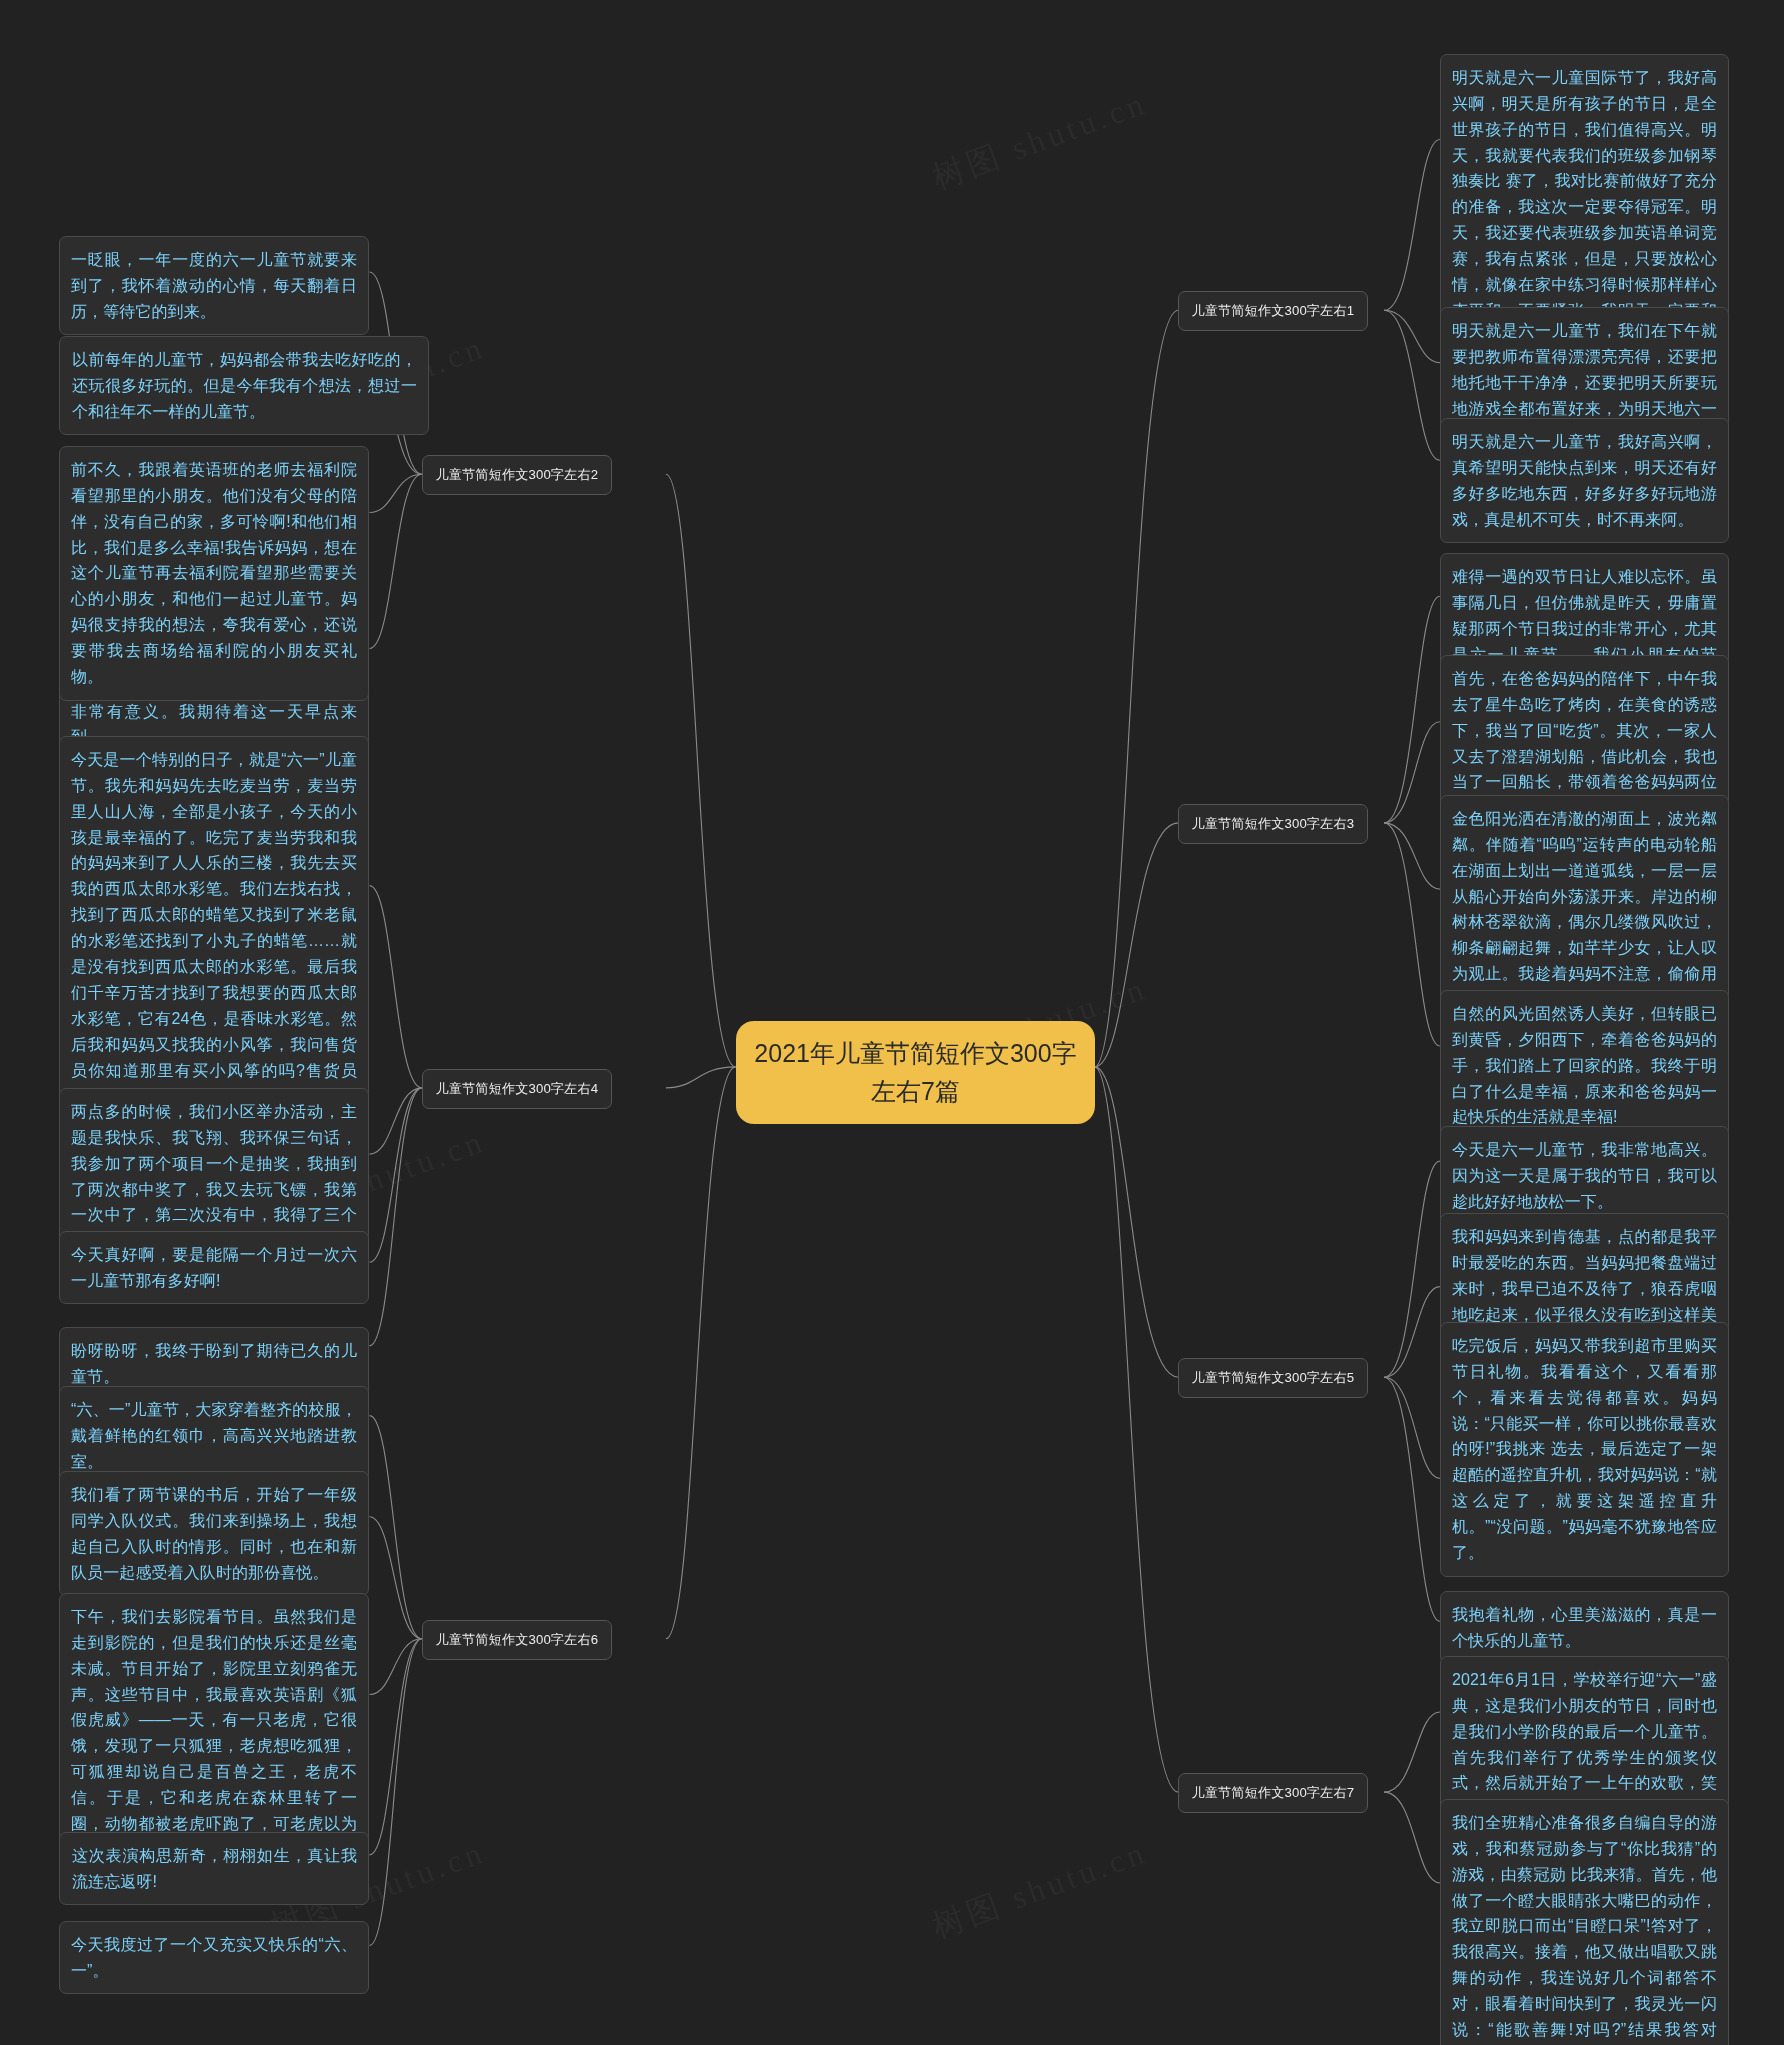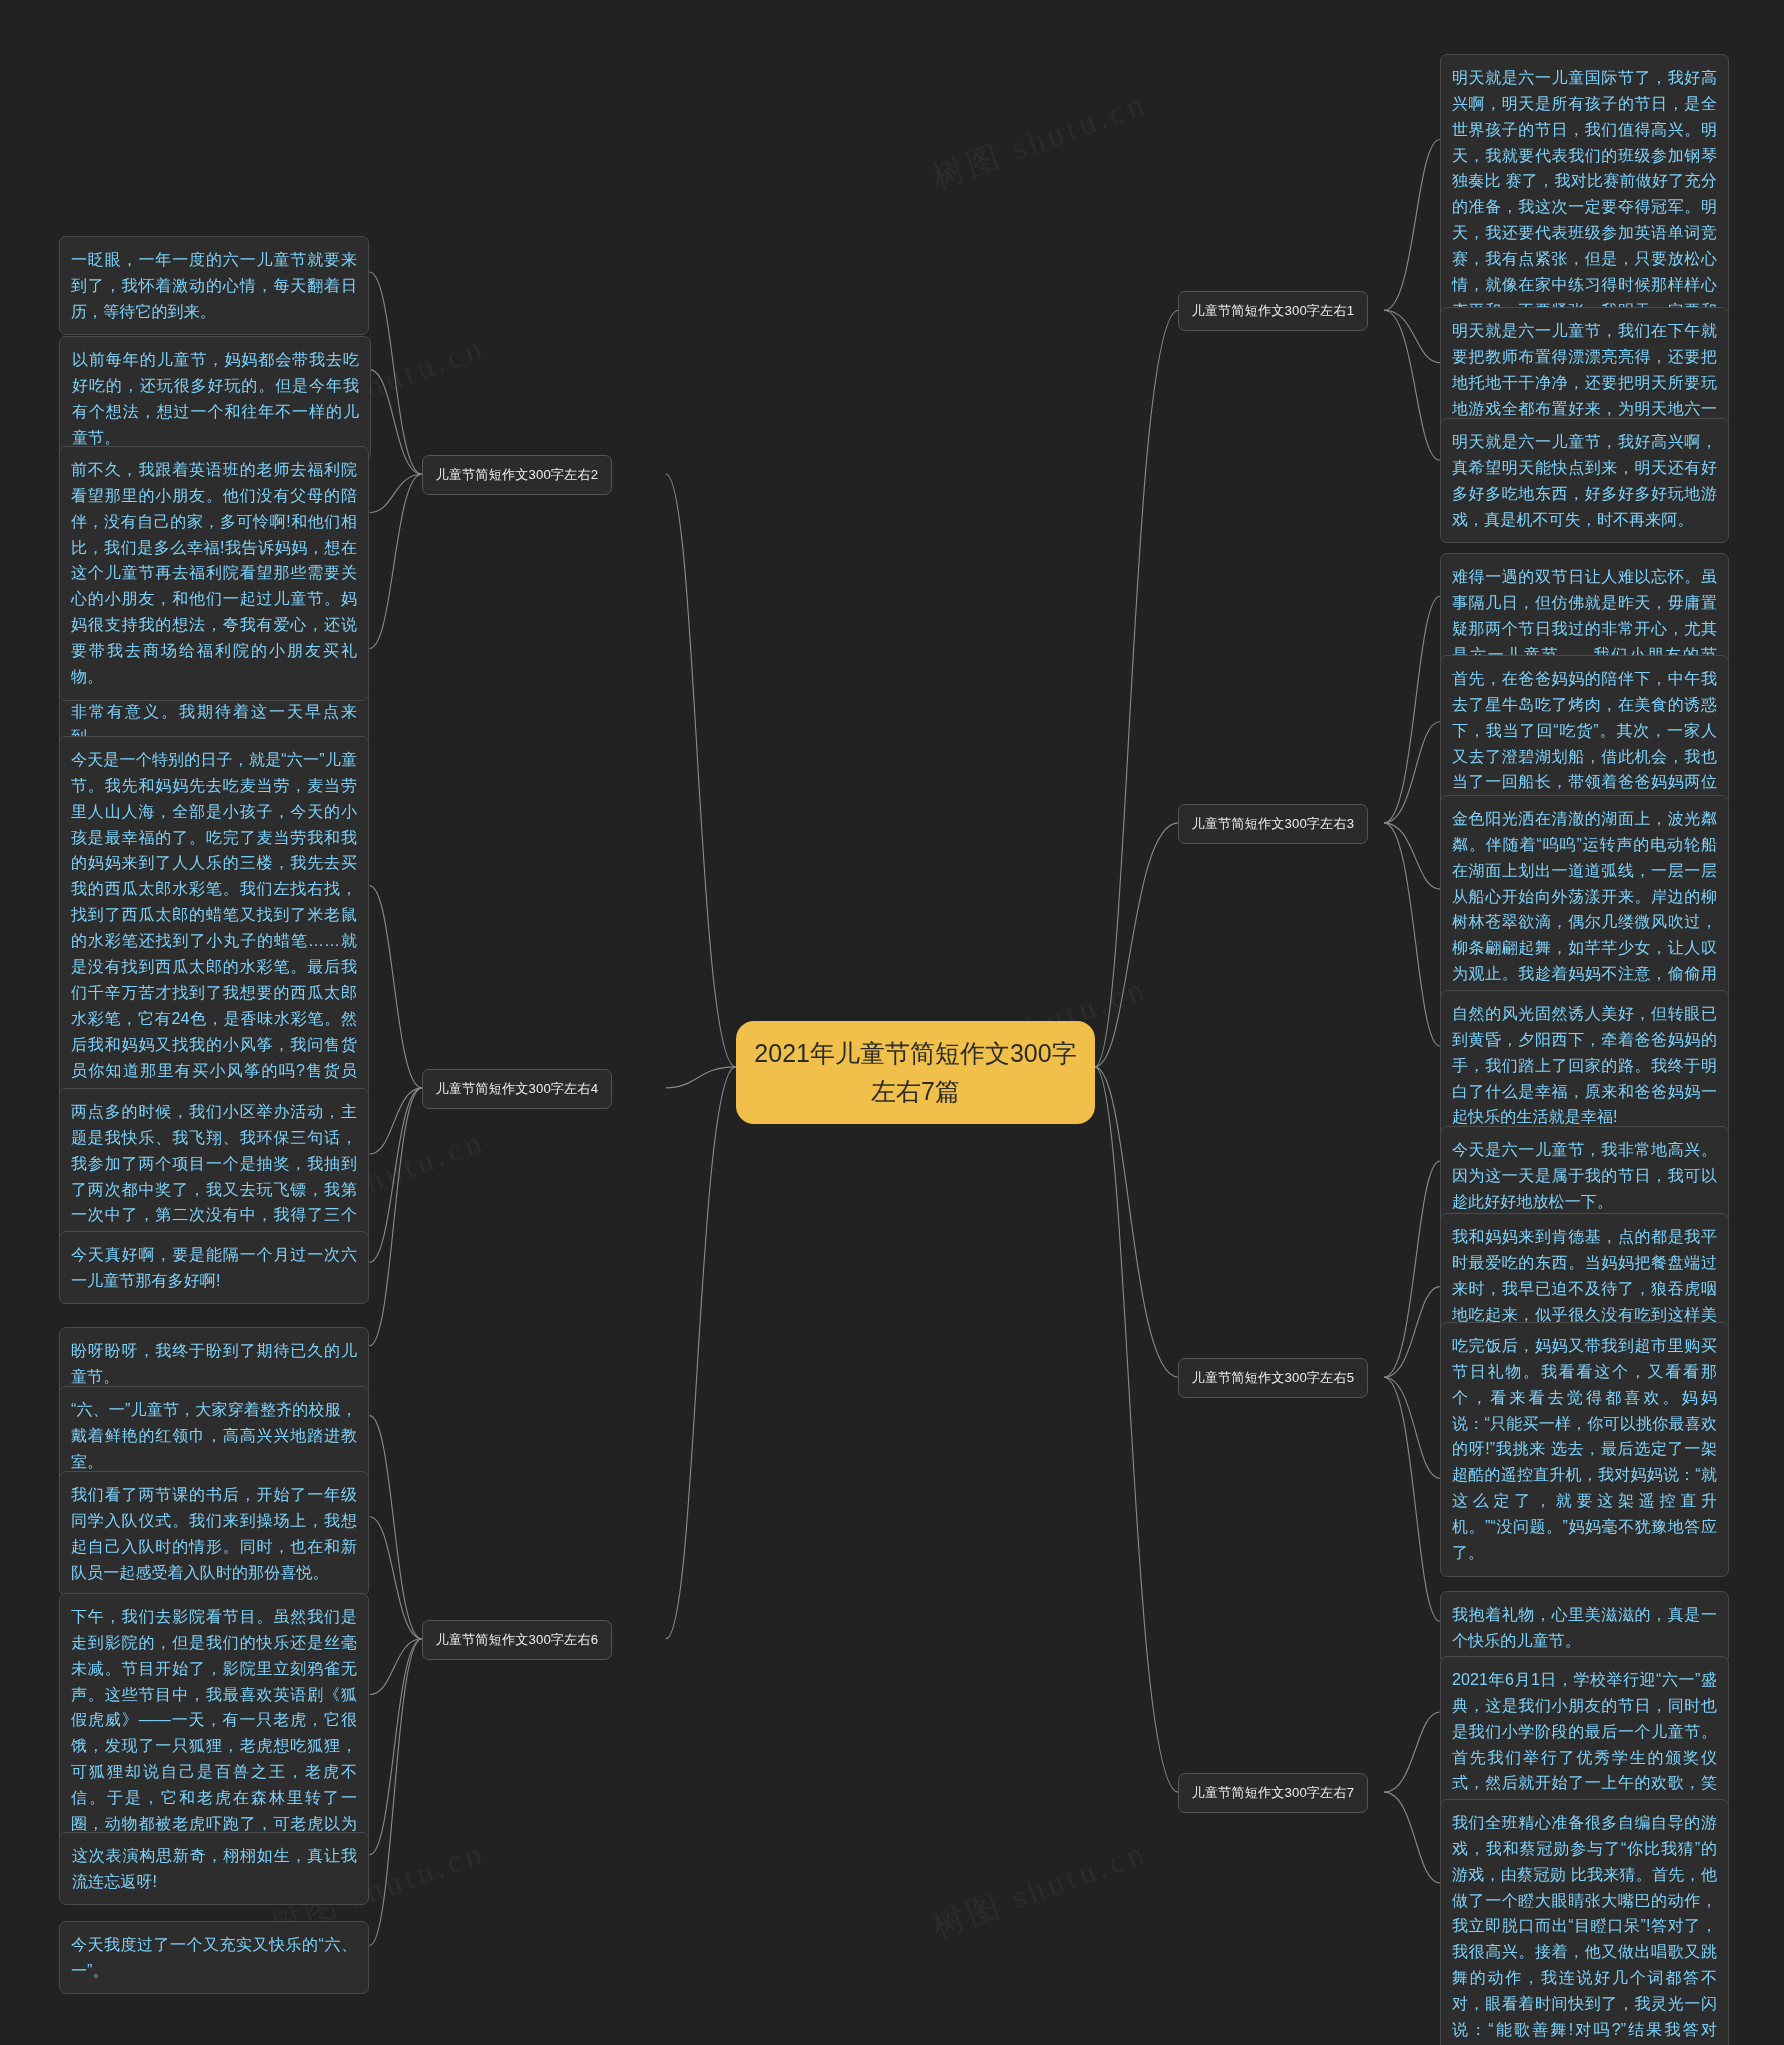--- a/index.html
+++ b/index.html
@@ -119,21 +119,21 @@
 
   <div class="node branch" style="left:1178px;top:291px;">儿童节简短作文300字左右1</div>
   <div class="node branch" style="left:422px;top:455px;">儿童节简短作文300字左右2</div>
   <div class="node branch" style="left:1178px;top:804px;">儿童节简短作文300字左右3</div>
   <div class="node branch" style="left:422px;top:1069px;text-align:center;">儿童节简短作文300字左右4</div>
   <div class="node branch" style="left:1178px;top:1358px;">儿童节简短作文300字左右5</div>
   <div class="node branch" style="left:422px;top:1620px;">儿童节简短作文300字左右6</div>
   <div class="node branch" style="left:1178px;top:1773px;">儿童节简短作文300字左右7</div>
 
   <div class="node leaf" style="left:59px;top:236px;width:310px;">一眨眼，一年一度的六一儿童节就要来到了，我怀着激动的心情，每天翻着日历，等待它的到来。</div>
-  <div class="node leaf" style="left:59px;top:336px;width:312px;padding-left:12px;">以前每年的儿童节，妈妈都会带我去吃好吃的，还玩很多好玩的。但是今年我有个想法，想过一个和往年不一样的儿童节。</div>
+  <div class="node leaf" style="left:59px;top:336px;width:370px;padding-left:12px;">以前每年的儿童节，妈妈都会带我去吃好吃的，还玩很多好玩的。但是今年我有个想法，想过一个和往年不一样的儿童节。</div>
   <div class="node leaf" style="left:59px;top:610px;width:310px;">我相信，今年的儿童节，我虽然没有去吃好吃的、没有玩好玩的，但是能和福利院的小朋友一起过这个节日，一定也非常有意义。我期待着这一天早点来到。</div>
   <div class="node leaf" style="left:59px;top:446px;width:310px;">前不久，我跟着英语班的老师去福利院看望那里的小朋友。他们没有父母的陪伴，没有自己的家，多可怜啊!和他们相比，我们是多么幸福!我告诉妈妈，想在这个儿童节再去福利院看望那些需要关心的小朋友，和他们一起过儿童节。妈妈很支持我的想法，夸我有爱心，还说要带我去商场给福利院的小朋友买礼物。</div>
   <div class="node leaf" style="left:59px;top:736px;width:310px;">今天是一个特别的日子，就是“六一”儿童节。我先和妈妈先去吃麦当劳，麦当劳里人山人海，全部是小孩子，今天的小孩是最幸福的了。吃完了麦当劳我和我的妈妈来到了人人乐的三楼，我先去买我的西瓜太郎水彩笔。我们左找右找，找到了西瓜太郎的蜡笔又找到了米老鼠的水彩笔还找到了小丸子的蜡笔……就是没有找到西瓜太郎的水彩笔。最后我们千辛万苦才找到了我想要的西瓜太郎水彩笔，它有24色，是香味水彩笔。然后我和妈妈又找我的小风筝，我问售货员你知道那里有买小风筝的吗?售货员说：“我们这里没有买小风扇的，”那我就用陀螺来代替吧，我选来选去找到了我喜欢的陀螺，名字叫旋翼飞凤，他是双生性的。这两个礼物是爸爸妈妈送给我的节日礼物。</div>
   <div class="node leaf" style="left:59px;top:1088px;width:310px;">两点多的时候，我们小区举办活动，主题是我快乐、我飞翔、我环保三句话，我参加了两个项目一个是抽奖，我抽到了两次都中奖了，我又去玩飞镖，我第一次中了，第二次没有中，我得了三个奖品，两瓶雪碧，一个有十个颜色的多彩笔。</div>
   <div class="node leaf" style="left:59px;top:1231px;width:310px;">今天真好啊，要是能隔一个月过一次六一儿童节那有多好啊!</div>
   <div class="node leaf" style="left:59px;top:1327px;width:310px;">盼呀盼呀，我终于盼到了期待已久的儿童节。</div>
   <div class="node leaf" style="left:59px;top:1386px;width:310px;">“六、一”儿童节，大家穿着整齐的校服，戴着鲜艳的红领巾，高高兴兴地踏进教室。</div>
   <div class="node leaf" style="left:59px;top:1471px;width:310px;">我们看了两节课的书后，开始了一年级同学入队仪式。我们来到操场上，我想起自己入队时的情形。同时，也在和新队员一起感受着入队时的那份喜悦。</div>
   <div class="node leaf" style="left:59px;top:1593px;width:310px;">下午，我们去影院看节目。虽然我们是走到影院的，但是我们的快乐还是丝毫未减。节目开始了，影院里立刻鸦雀无声。这些节目中，我最喜欢英语剧《狐假虎威》——一天，有一只老虎，它很饿，发现了一只狐狸，老虎想吃狐狸，可狐狸却说自己是百兽之王，老虎不信。于是，它和老虎在森林里转了一圈，动物都被老虎吓跑了，可老虎以为狐狸真是“百兽之王”，就把它放走了。</div>
   <div class="node leaf" style="left:59px;top:1832px;width:310px;padding-left:12px;">这次表演构思新奇，栩栩如生，真让我流连忘返呀!</div>

